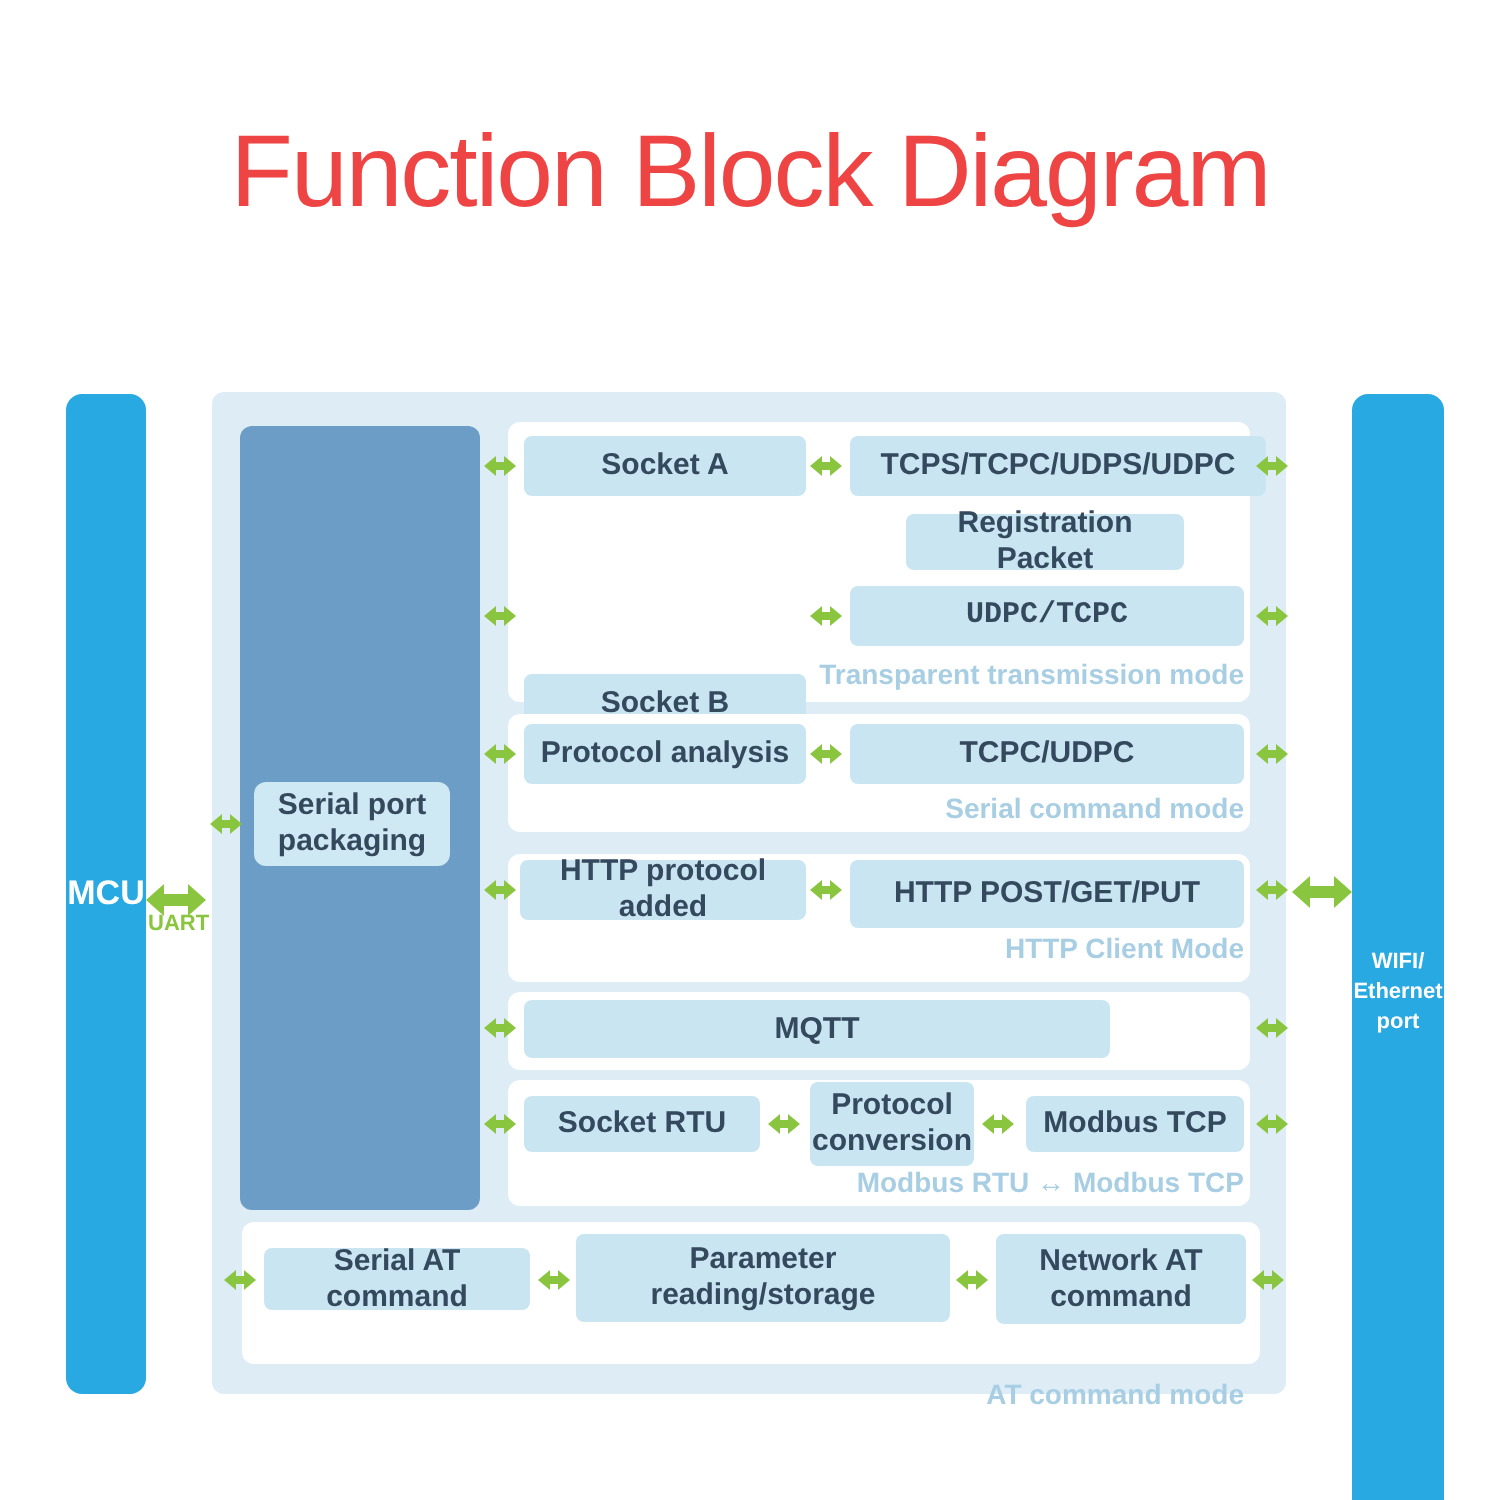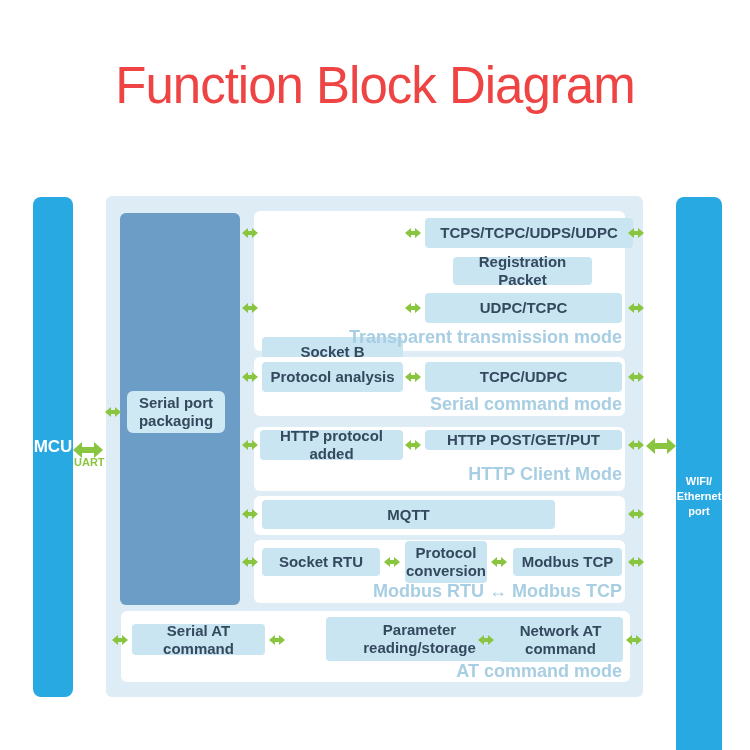--- a/index.html
+++ b/index.html
@@ -30,23 +30,23 @@
   .pack{position:absolute;left:120px;top:213px;width:120px;height:392px;background:var(--pack-blue);border-radius:6px;}
   .group{position:absolute;background:#fff;border-radius:6px;}
   .bx{
     position:absolute;background:var(--box-fill);border-radius:4px;
     display:flex;align-items:center;justify-content:center;text-align:center;
     color:var(--text-dark);font-weight:600;font-size:15px;line-height:1.2;
   }
   .spp{background:var(--spp-fill);border-radius:6px;}
   .mode{
     position:absolute;left:254px;right:128px;text-align:right;
-    color:var(--mode-label);font-weight:600;font-size:18px;line-height:16px;
-  }
-  .mode.wide{left:140px;}
+    color:var(--mode-label);font-weight:600;font-size:14px;line-height:16px;
+  }
+  .mode.wide{left:140px;margin-top:26px;}
   
   .ar{position:absolute;}
   .ar b{position:absolute;background:var(--green);border-radius:1px;}
   .ar:before,.ar:after{content:"";position:absolute;width:0;height:0;}
   .sm{width:16px;height:10px;}
   .sm b{left:4px;right:4px;top:3px;height:4px;}
   .sm:before{left:0;top:0;border:5px solid transparent;border-left:none;border-right:6px solid var(--green);}
   .sm:after{right:0;top:0;border:5px solid transparent;border-right:none;border-left:6px solid var(--green);}
   .lg{width:30px;height:16px;}
   .lg b{left:7px;right:7px;top:5px;height:6px;}
@@ -77,48 +77,49 @@
       <span style="display:block">port</span>
     </span>
   </div>
 
   <div class="panel"></div>
 
   <div class="pack"></div>
   <div class="bx spp" style="left:127px;top:391px;width:98px;height:42px;">Serial port packaging</div>
 
   <div class="group" style="left:254px;top:211px;width:371px;height:140px;"></div>
+  <div class="bx" style="left:262px;top:218px;width:141px;height:30px;">Socket A</div>
   <div class="bx" style="left:425px;top:218px;width:208px;height:30px;">TCPS/TCPC/UDPS/UDPC</div>
   <div class="bx" style="left:453px;top:257px;width:139px;height:28px;">Registration Packet</div>
   <div class="bx" style="left:262px;top:293px;width:141px;height:30px;margin-top:44px;">Socket B</div>
-  <div class="bx" style="left:425px;top:293px;width:197px;height:30px;">UDPC/TCPC</div>
+  <div class="bx" style="left:425px;top:293px;width:197px;height:30px;font-family:Liberation Mono, monospace;">UDPC/TCPC</div>
   <div class="mode" style="top:329px;">Transparent transmission mode</div>
 
   <div class="group" style="left:254px;top:357px;width:371px;height:59px;"></div>
   <div class="bx" style="left:262px;top:362px;width:141px;height:30px;">Protocol analysis</div>
   <div class="bx" style="left:425px;top:362px;width:197px;height:30px;">TCPC/UDPC</div>
   <div class="mode" style="top:396px;">Serial command mode</div>
 
   <div class="group" style="left:254px;top:427px;width:371px;height:64px;"></div>
   <div class="bx" style="left:260px;top:430px;width:143px;height:30px;">HTTP protocol added</div>
-  <div class="bx" style="left:425px;top:430px;width:197px;height:20px;">HTTP POST/GET/PUT</div>
+  <div class="bx" style="left:425px;top:430px;width:197px;height:34px;">HTTP POST/GET/PUT</div>
   <div class="mode" style="top:466px;">HTTP Client Mode</div>
 
   <div class="group" style="left:254px;top:496px;width:371px;height:39px;"></div>
   <div class="bx" style="left:262px;top:500px;width:293px;height:29px;">MQTT</div>
 
   <div class="group" style="left:254px;top:540px;width:371px;height:63px;"></div>
   <div class="bx" style="left:262px;top:548px;width:118px;height:28px;">Socket RTU</div>
   <div class="bx" style="left:405px;top:541px;width:82px;height:42px;">Protocol conversion</div>
   <div class="bx" style="left:513px;top:548px;width:109px;height:28px;">Modbus TCP</div>
   <div class="mode" style="top:583px;">Modbus RTU ↔ Modbus TCP</div>
 
   <div class="group" style="left:121px;top:611px;width:509px;height:71px;"></div>
   <div class="bx" style="left:132px;top:624px;width:133px;height:31px;">Serial AT command</div>
-  <div class="bx" style="left:288px;top:617px;width:187px;height:44px;margin-left:38px;">Parameter reading/storage</div>
+  <div class="bx" style="left:288px;top:617px;width:187px;height:44px;">Parameter reading/storage</div>
   <div class="bx" style="left:498px;top:617px;width:125px;height:45px;">Network AT command</div>
   <div class="mode wide" style="top:663px;">AT command mode</div>
 
   <div class="ar lg" style="left:73px;top:442px;">
       <b></b>
     </div>
   <div class="ar lg" style="left:646px;top:438px;">
       <b></b>
     </div>
   <div class="uart">UART</div>

